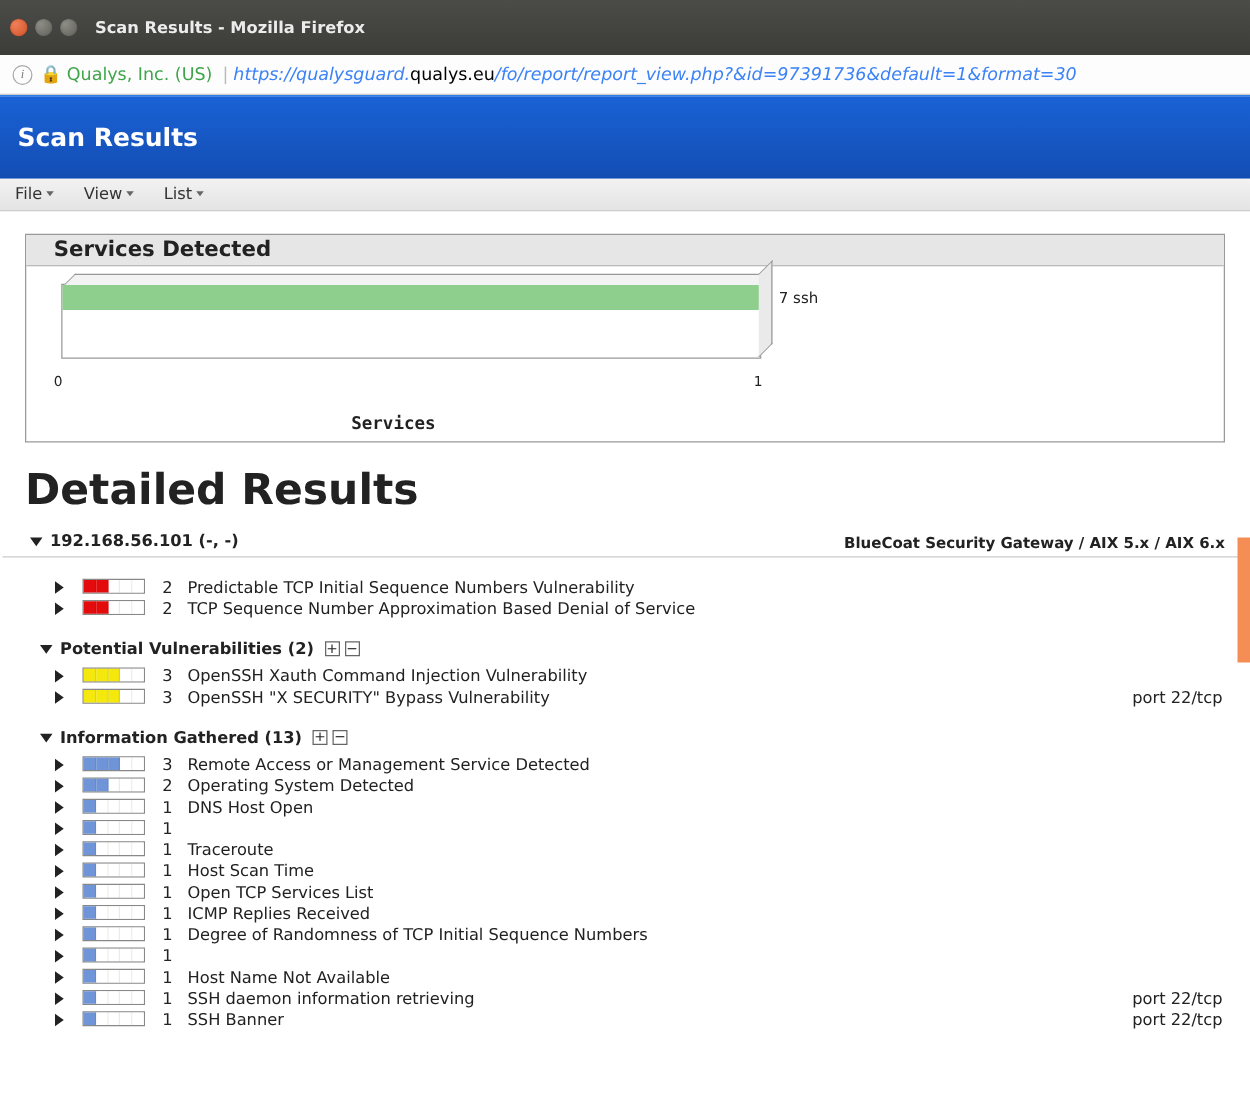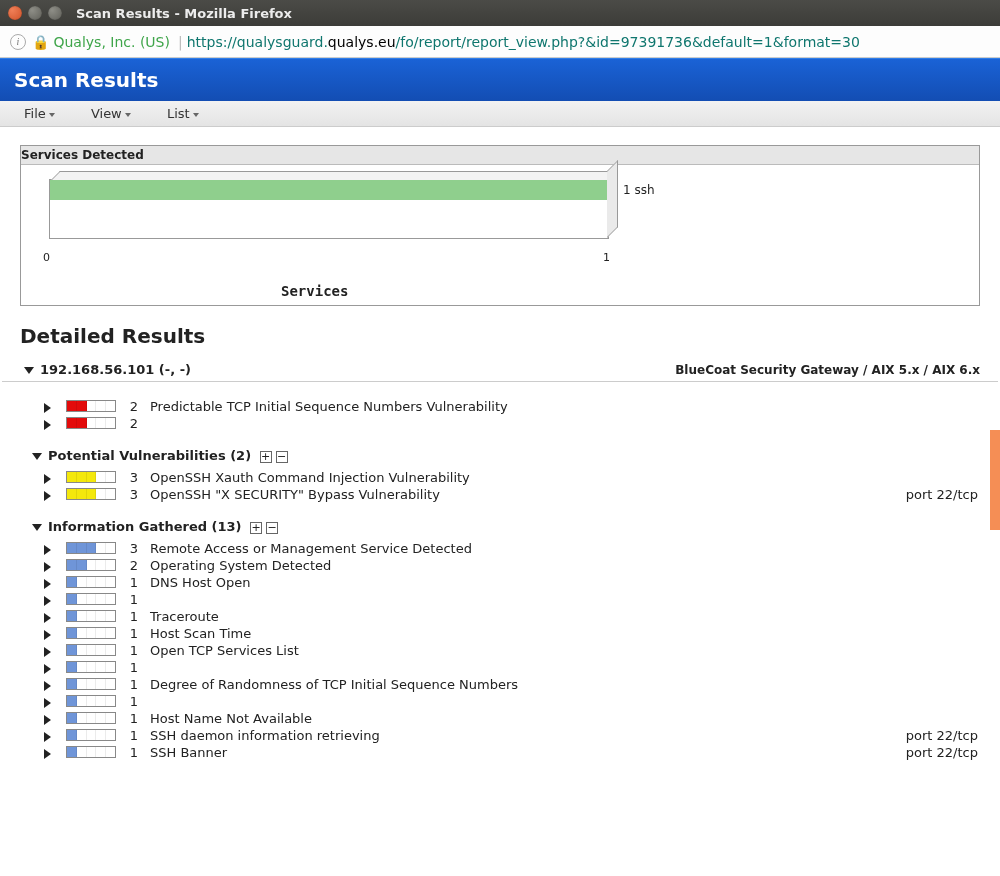--- a/index.html
+++ b/index.html
@@ -1,55 +1,55 @@
 <!DOCTYPE html>
 <html><head>
 <meta charset="utf-8">
 <style>
   * { box-sizing: border-box; }
   body { margin:0; font-family: "DejaVu Sans","Segoe UI",Arial,sans-serif; font-size:13px; color:#222; background:#fff; }
 
   
-  .win-bar { height:26px; background:linear-gradient(#4b4b47,#3c3c38); color:#ddd; display:flex; align-items:center; padding:0 8px; font-size:13px; }
+  .win-bar { height:44px; background:linear-gradient(#4b4b47,#3c3c38); color:#ddd; display:flex; align-items:center; padding:0 8px; font-size:13px; }
   .win-btn { width:14px; height:14px; border-radius:50%; margin-right:6px; display:inline-block; box-shadow: inset 0 0 1px rgba(0,0,0,.5);}
   .win-btn.close{background:radial-gradient(circle at 30% 30%,#f07f57,#d1532a);}
   .win-btn.min{background:radial-gradient(circle at 30% 30%,#8e8e87,#5f5f59);}
   .win-btn.max{background:radial-gradient(circle at 30% 30%,#8e8e87,#5f5f59);}
   .win-title{margin-left:8px; font-weight:bold; color:#ececec;}
 
   
   .addr {height:32px; background:#fdfdfd; border-bottom:1px solid #ccc; display:flex; align-items:center; padding:0 10px; color:#888; font-size:14px;}
   .addr .info{width:16px; height:16px; border:1px solid #aaa; border-radius:50%; color:#777; font-size:10px; line-height:14px; text-align:center; margin-right:6px; font-style:italic; font-family:serif;}
   .addr .lock{color:#3fa54a; margin-right:4px; font-size:14px;}
   .addr .org{color:#3fa54a; margin-right:8px;}
-  .addr .url .sub{color:#0f766e;} .addr .url .dom{color:#000000;}
-
-  
-  .blue-hdr{background:linear-gradient(#1a62d6,#134db3); color:#fff; padding:9px 14px; font-size:20px; font-weight:bold; border-top:1px solid #2f7de8;}
+  .addr .url .sub{color:#3b82f6;font-style:italic;} .addr .url .dom{color:#000000;}
+
+  
+  .blue-hdr{background:linear-gradient(#1a62d6,#134db3); color:#fff; padding:21px 14px; font-size:20px; font-weight:bold; border-top:1px solid #2f7de8;}
   
   .menubar{background:linear-gradient(#f2f2f2,#e4e4e4); border-bottom:1px solid #ccc; padding:5px 12px; font-size:13px;}
-  .menu{display:inline-block; margin-right:20px; cursor:pointer; color:#333;margin-left:12px;}
+  .menu{display:inline-block; margin-right:20px; cursor:pointer; color:#333;}
   .caret{display:inline-block; width:0;height:0;border-left:3px solid transparent;border-right:3px solid transparent;border-top:4px solid #666; margin-left:3px; vertical-align:middle;}
 
   .page{padding:0 2px 40px 2px;}
 
   
   .panel{border:1px solid #999; margin:18px; }
-  .panel-hdr{background:#e6e6e6; padding:2px 0; font-weight:bold; font-size:12px; border-bottom:1px solid #bbb;}
+  .panel-hdr{background:#e6e6e6; padding:2px 22px; font-weight:bold; font-size:17px; border-bottom:1px solid #bbb;}
   .panel-body{padding:16px 10px 8px 10px; position:relative; height:140px;}
   .bar3d{position:absolute; left:28px; top:14px; width:560px; height:60px; border:1px solid #999; background:#fff;}
   .bar3d::before{content:""; position:absolute; left:0; right:0; top:-9px; height:9px; background:#f3f3f3; border:1px solid #999; border-bottom:none; transform:skewX(-45deg); transform-origin:bottom left;}
   .bar3d::after{content:""; position:absolute; top:-9px; bottom:0; right:-10px; width:10px; background:#eaeaea; border:1px solid #999; border-left:none; transform:skewY(-45deg); transform-origin:top left;}
   .bar-fill{position:absolute; left:0; top:0; height:20px; background:#8fcf8d; width:100%;}
   .bar-label{position:absolute; left:602px; top:18px; font-size:12px;}
   .axis0{position:absolute; left:22px; top:86px; font-size:11px;}
   .axis1{position:absolute; left:582px; top:86px; font-size:11px;}
   .axis-title{position:absolute; left:260px; top:118px; font-family:"DejaVu Sans Mono",monospace; font-weight:bold; font-size:14px;}
 
-  h1.detailed{font-size:20px; font-weight:bold; margin:8px 18px 12px 18px;}
+  h1.detailed{font-size:34px; font-weight:bold; margin:8px 18px 12px 18px;}
 
   .host-line{display:flex; justify-content:space-between; align-items:center; padding:2px 18px 4px 22px; font-size:13px; border-bottom:1px solid #ccc;}
   .host-line .left{font-weight:bold;}
   .host-line .right{font-weight:bold; font-size:12px;}
 
   .sect{margin:16px 18px 0 30px;}
   .sect-head{font-weight:bold; font-size:13px; margin-bottom:6px;}
   .tri-down{display:inline-block; width:0;height:0; border-left:5px solid transparent; border-right:5px solid transparent; border-top:7px solid #222; margin-right:6px; vertical-align:middle;}
   .tri-right{display:inline-block; width:0;height:0; border-top:5px solid transparent; border-bottom:5px solid transparent; border-left:7px solid #222; margin-right:4px; vertical-align:middle;}
   .pm{display:inline-block; width:12px; height:12px; border:1px solid #666; line-height:10px; text-align:center; font-size:11px; margin-left:4px; vertical-align:middle; font-weight:normal; background:#fff;}
@@ -100,21 +100,21 @@
 </div>
 
 <div class="page">
 
   <div class="panel">
     <div class="panel-hdr">Services Detected</div>
     <div class="panel-body">
       <div class="bar3d">
           <div class="bar-fill"></div>
         </div>
-      <div class="bar-label">1 ssh</div>
+      <div class="bar-label">7 ssh</div>
       <div class="axis0">0</div>
       <div class="axis1">1</div>
       <div class="axis-title">Services</div>
     </div>
   </div>
 
   <h1 class="detailed">Detailed Results</h1>
 
   <div class="host-line">
     <div class="left"><span class="tri-down"></span><span>192.168.56.101 (-, -)</span></div>
@@ -139,20 +139,21 @@
         <div class="finding">
           <div class="fcol-arrow"><span class="tri-right"></span></div>
           <div class="fcol-sev"><span class="sev red">
               <span class="on"></span>
               <span class="on"></span>
               <span class="off"></span>
               <span class="off"></span>
               <span class="off"></span>
             </span></div>
           <div class="fcol-num">2</div>
+          <div class="fcol-title">TCP Sequence Number Approximation Based Denial of Service</div>
           <div class="fcol-port"></div>
         </div>
       </div>
   </div>
 
   <div class="sect">
     <div class="sect-head">
       <span class="tri-down"></span><span>Potential Vulnerabilities (2)</span>
       <span class="pm">+</span><span class="pm">−</span>
     </div>
@@ -285,20 +286,21 @@
         <div class="finding">
           <div class="fcol-arrow"><span class="tri-right"></span></div>
           <div class="fcol-sev"><span class="sev blue">
               <span class="on"></span>
               <span class="off"></span>
               <span class="off"></span>
               <span class="off"></span>
               <span class="off"></span>
             </span></div>
           <div class="fcol-num">1</div>
+          <div class="fcol-title">ICMP Replies Received</div>
           <div class="fcol-port"></div>
         </div>
         <div class="finding">
           <div class="fcol-arrow"><span class="tri-right"></span></div>
           <div class="fcol-sev"><span class="sev blue">
               <span class="on"></span>
               <span class="off"></span>
               <span class="off"></span>
               <span class="off"></span>
               <span class="off"></span>

